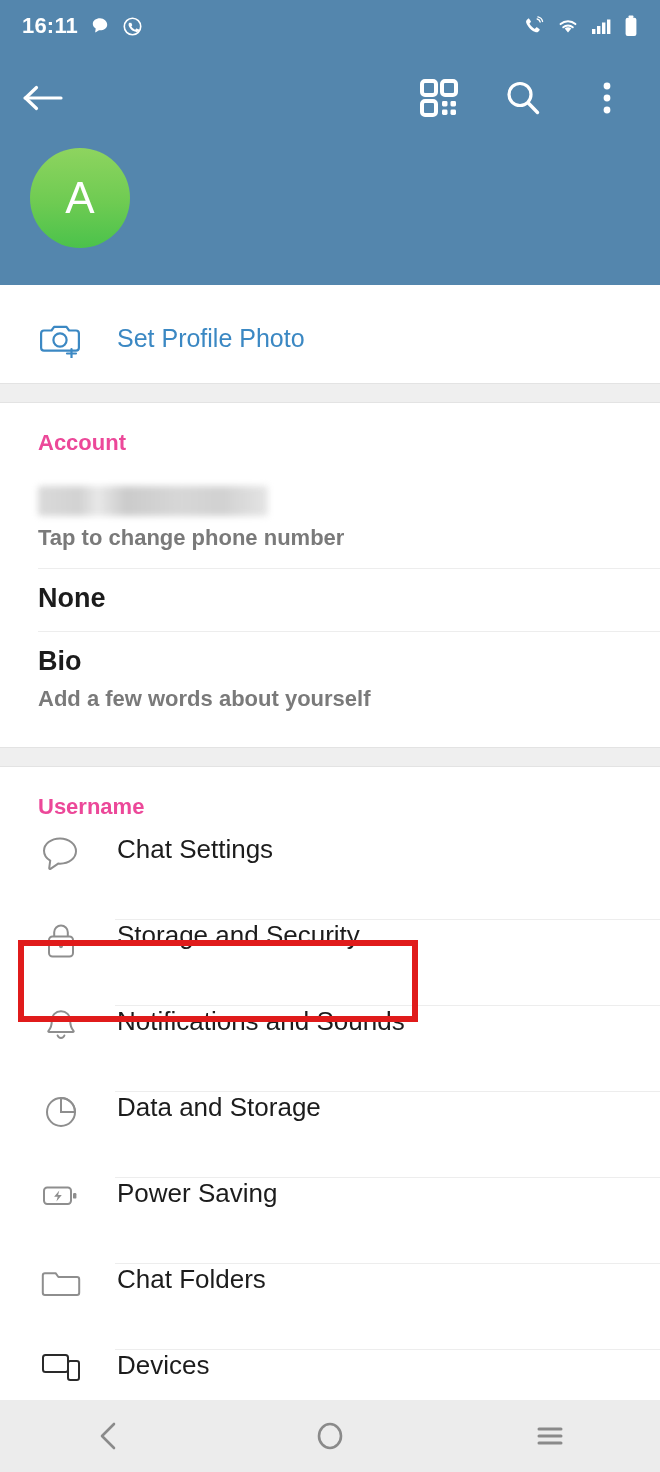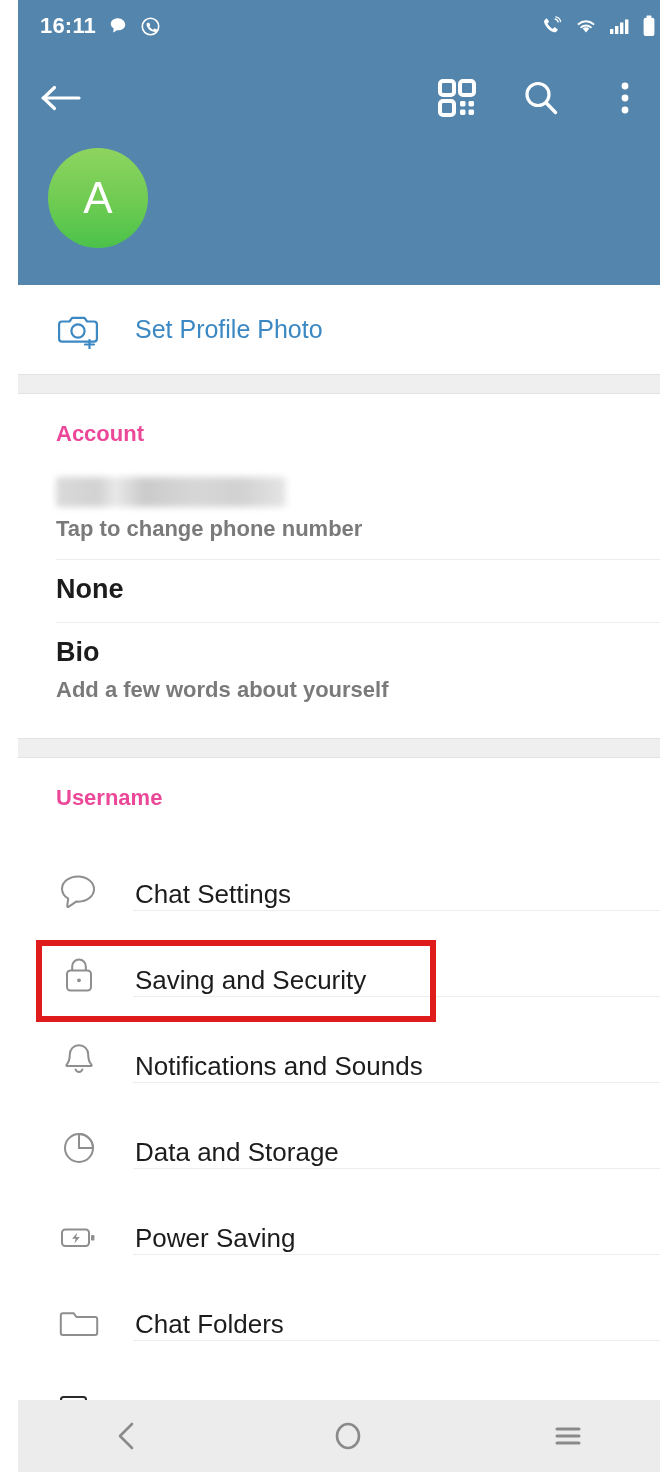--- a/index.html
+++ b/index.html
@@ -2,21 +2,21 @@
 <html><head>
 <meta charset="utf-8">
 <style>
   * { margin:0; padding:0; box-sizing:border-box; }
   html, body {
     width:660px; height:1472px;
     background:#ffffff;
     font-family:"Liberation Sans", sans-serif;
     overflow:hidden;
   }
-  .screen { position:relative; width:522px; height:1472px; background:#fff;margin-left:18px; }
+  .screen { position:relative; width:522px; height:1472px; background:#fff; }
 
   
   .header {
     position:absolute; top:0; left:0; width:660px; height:285px;
     background:#5486ad;
   }
   .statusbar {
     position:absolute; top:0; left:0; width:660px; height:52px;
     display:flex; align-items:center; padding:0 22px;
   }
@@ -41,21 +41,21 @@
     width:100px; height:100px; border-radius:50%;
     background:linear-gradient(180deg,#8ed45f 0%,#6ecb52 55%,#4bc24b 100%);
     display:flex; align-items:center; justify-content:center;
     color:#fff; font-size:44px; font-weight:500;
   }
   .pnames { margin-left:52px; padding-top:12px; }
   .pname { color:#ffffff; font-size:32px; font-weight:bold; letter-spacing:.2px; }
   .pstatus { color:#bcdcf0; font-size:23px; margin-top:7px; }
 
   
-  .content { position:absolute; top:285px; left:0; width:660px; }
+  .content { position:absolute; top:294px; left:0; width:660px; }
 
   .photo-row {
     height:89px; display:flex; align-items:center; padding-left:38px;
     background:#fff;
   }
   .photo-ico { width:46px; display:flex; align-items:center; justify-content:center; }
   .photo-label { margin-left:33px; color:#3b88c3; font-size:25px; }
 
   .gap { height:20px; background:#efefef; border-top:1px solid #e3e3e3; border-bottom:1px solid #e3e3e3; }
 
@@ -70,21 +70,21 @@
   .acct-value { font-size:27px; color:#1c1c1c; }
   .acct-sub { font-size:22px; color:#7a7a7a; margin-top:9px; }
   .redact {
     display:inline-block; width:230px; height:30px; border-radius:3px;
     background:linear-gradient(90deg,#d8d8d8 0%,#d0d0d0 18%,#e8e8e8 26%,#c9c9c9 38%,#d5d5d5 62%,#cfcfcf 80%,#e4e4e4 100%);
     filter:blur(3.2px); opacity:.95; vertical-align:middle;
   }
 
   .list { background:#fff; }
   .item {
-    height:85px; display:flex; align-items:flex-end; position:relative;
+    height:85px; display:flex; align-items:flex-start; position:relative;
     padding-left:38px; background:#fff;
   }
   .item-ico { width:46px; display:flex; align-items:center; justify-content:center; }
   .item-label { margin-left:33px; font-size:26px; color:#1c1c1c; }
   .item-div { height:1px; background:#ededed; margin-left:115px; }
 
   .red-box {
     position:absolute; left:18px; top:940px; width:400px; height:82px;
     border:6px solid #e01b1b; box-sizing:border-box; pointer-events:none; z-index:5;
   }
@@ -238,21 +238,21 @@
       <div class="item-div"></div>
 
       <div class="item">
         <div class="item-ico">
           <svg width="40" height="42" viewBox="0 0 40 42">
             <rect x="8" y="16.5" width="24" height="20" rx="3.5" fill="none" stroke="#8e8e8e" stroke-width="2"></rect>
             <path d="M13.2 16.5v-4.2a6.8 6.8 0 0 1 13.6 0v4.2" fill="none" stroke="#8e8e8e" stroke-width="2"></path>
             <circle cx="20" cy="26.3" r="1.9" fill="#8e8e8e"></circle>
           </svg>
         </div>
-        <div class="item-label">Saving and Security</div>
+        <div class="item-label">Storage and Security</div>
       </div>
       <div class="item-div"></div>
 
       <div class="item">
         <div class="item-ico">
           <svg width="40" height="42" viewBox="0 0 40 42">
             <path d="M20 5.2c-5.3 0-9.2 4.1-9.2 9.4 0 7-2.5 9.3-3.3 10.2-.45.5-.1 1.3.6 1.3h23.8c.7 0 1.05-.8.6-1.3-.8-.9-3.3-3.2-3.3-10.2 0-5.3-3.9-9.4-9.2-9.4z" fill="none" stroke="#8e8e8e" stroke-width="2" stroke-linejoin="round"></path>
             <path d="M16.6 29.5a3.6 3.6 0 0 0 6.8 0" fill="none" stroke="#8e8e8e" stroke-width="2" stroke-linecap="round"></path>
           </svg>
         </div>

